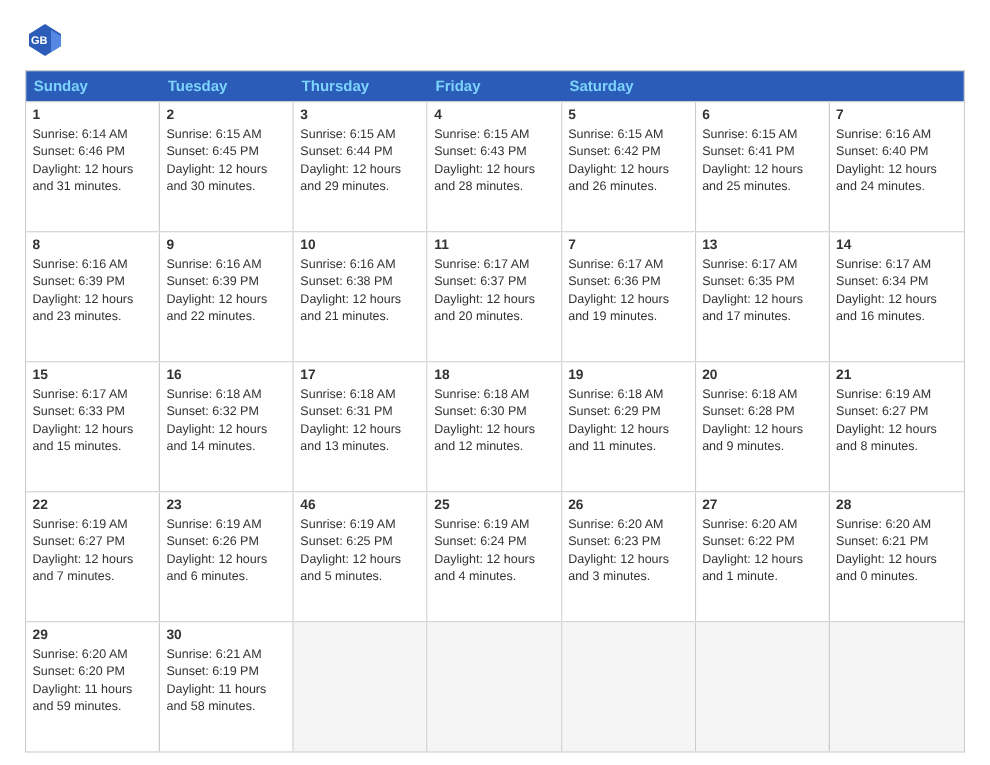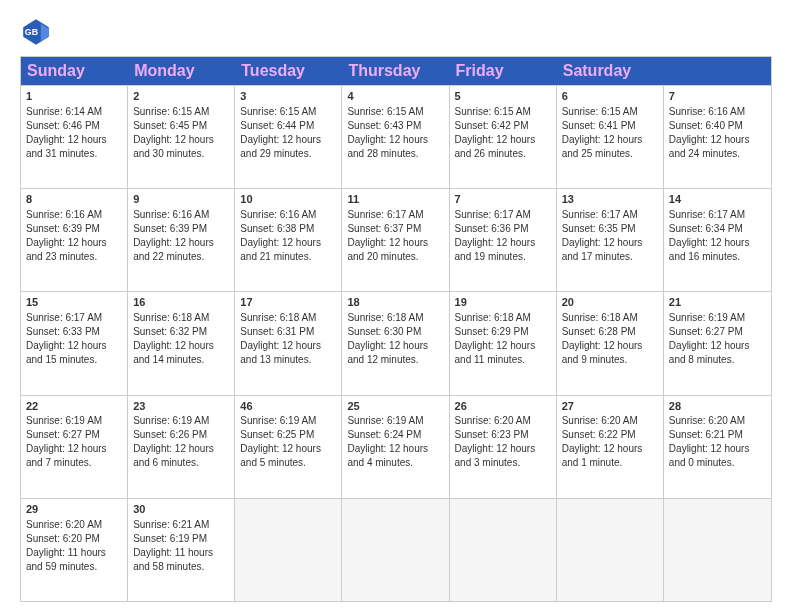--- a/index.html
+++ b/index.html
@@ -57,22 +57,22 @@
       display: flex;
       flex-direction: column;
       border: 1px solid #ccc;
     }
     .cal-header {
       display: grid;
       grid-template-columns: repeat(7, 1fr);
       background: #2b5cb8;
     }
     .cal-header-cell {
-      color: #f0abfc;
-      font-size: 16px;
+      color: #7dd3fc;
+      font-size: 12px;
       font-weight: bold;
       padding: 5px 6px;
       text-align: left;
     }
     .cal-body {
       display: flex;
       flex-direction: column;
       flex: 1;
     }
     .cal-week {
@@ -126,21 +126,20 @@
     </div>
     <div class="title-block">
       <div class="main-title"></div>
       <div class="subtitle"></div>
     </div>
   </div>
 
   <div class="calendar">
     <div class="cal-header" id="cal-header">
         <div class="cal-header-cell">Sunday</div>
-        <div class="cal-header-cell">Monday</div>
         <div class="cal-header-cell">Tuesday</div>
         <div class="cal-header-cell">Thursday</div>
         <div class="cal-header-cell">Friday</div>
         <div class="cal-header-cell">Saturday</div>
       </div>
     <div class="cal-body" id="cal-body">
         <div class="cal-week">
           <div class="cal-cell">
           <span class="day-num">1</span>
           <span class="info">Sunrise: 6:14 AM<br>Sunset: 6:46 PM<br>Daylight: 12 hours<br>and 31 minutes.</span>

